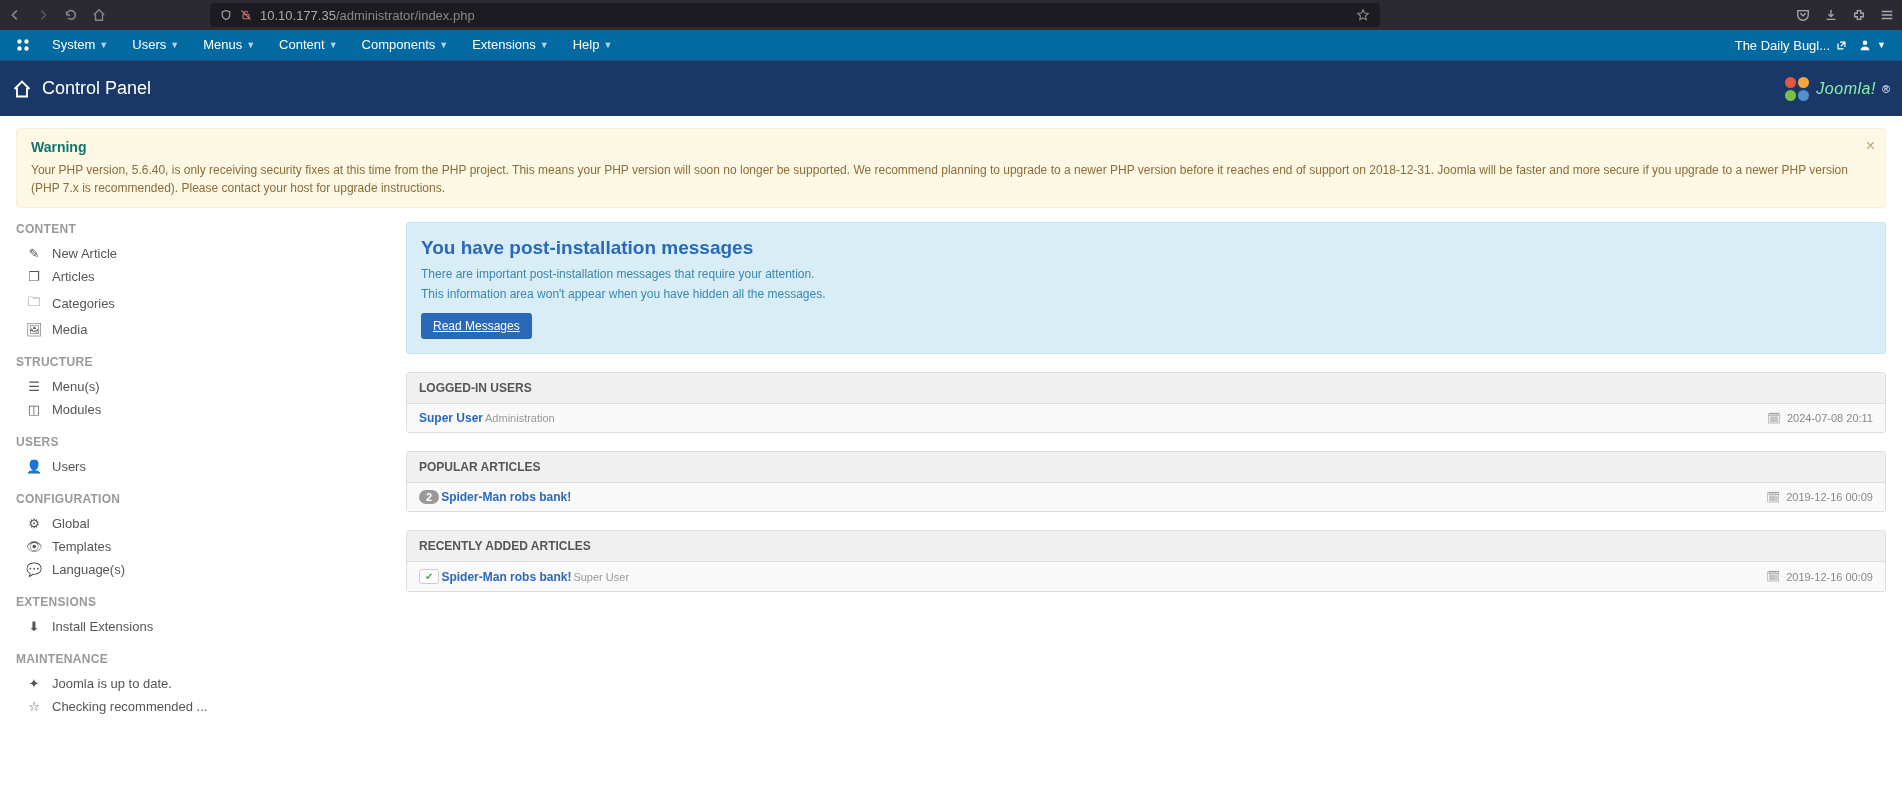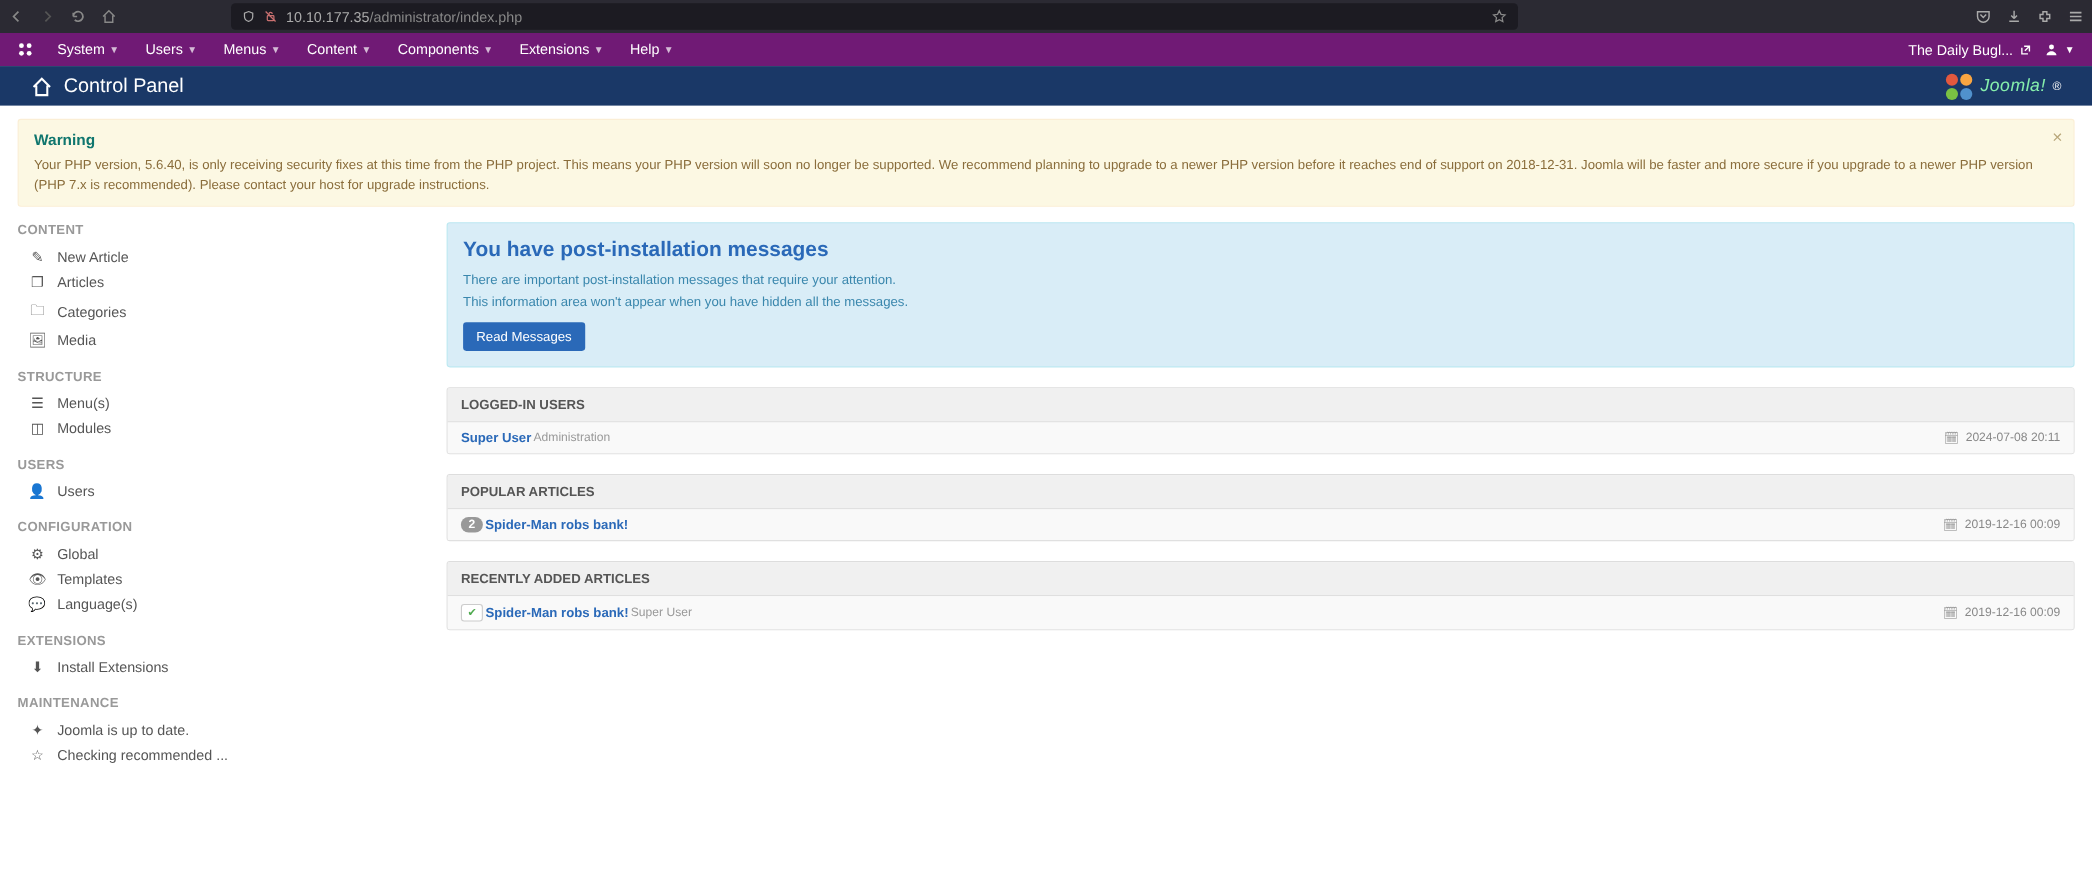--- a/index.html
+++ b/index.html
@@ -11,30 +11,30 @@
 .nav-btn { color: #888; font-size: 14px; cursor: pointer; display:flex; align-items:center; }
 .nav-btn.disabled { color: #555; }
 .url-bar { flex: 1; background: #1c1b22; border-radius: 4px; height: 24px; display: flex; align-items: center; padding: 0 10px; gap: 8px; color: #ccc; font-size: 13px; max-width: 1170px; margin-left: 92px;}
 .url-icons { display: flex; gap: 6px; color: #aaa; font-size: 12px; }
 .url-text { color: #aaa; }
 .url-text .path { color: #888; }
 .url-star { margin-left: auto; color: #888; }
 .chrome-right { display: flex; gap: 14px; margin-left: auto; color: #aaa; font-size: 14px; }
 
 
-.top-menu { background: #701a75; height: 30px; display: flex; align-items: center; padding: 0 16px; color: #fff; font-size: 13px; }
+.top-menu { background: #0369a1; height: 30px; display: flex; align-items: center; padding: 0 16px; color: #fff; font-size: 13px; }
 .top-menu-left { display: flex; align-items: center; gap: 4px; }
 .joomla-icon-small { color: #fff; margin-right: 8px; }
 .menu-item { padding: 0 10px; display: flex; align-items: center; gap: 4px; cursor: pointer; height: 30px; line-height:30px; }
 .menu-item .caret { font-size: 9px; opacity: 0.7; }
 .top-menu-right { margin-left: auto; display: flex; align-items: center; gap: 12px; }
 .site-link { display: flex; align-items: center; gap: 6px; cursor: pointer; }
 
 
-.title-bar { background: #1a3867; height: 36px; display: flex; align-items: center; padding: 0 28px; color: #fff; border-top: 1px solid rgba(255,255,255,0.08);}
+.title-bar { background: #1a3867; height: 56px; display: flex; align-items: center; padding: 0 12px; color: #fff; border-top: 1px solid rgba(255,255,255,0.08);}
 .title-bar .home-icon { font-size: 18px; margin-right: 10px; }
 .title-bar h1 { font-size: 18px; font-weight: normal; }
 .joomla-logo { margin-left: auto; display: flex; align-items: center; gap: 6px; }
 .joomla-logo-text { font-size: 16px; font-style: italic; color: #86efac; letter-spacing: 0.5px;}
 .joomla-marks { display:flex; flex-wrap:wrap; width:26px; height:26px; }
 .joomla-marks span{ width:11px; height:11px; border-radius:50%; margin:1px; }
 
 
 .content-area { padding: 12px 16px; }
 .alert-warning { background: #fcf8e3; border: 1px solid #fbeed5; color: #8a6d3b; padding: 10px 14px; border-radius: 3px; position: relative; margin-bottom: 14px; }
@@ -47,21 +47,21 @@
 .main-panel { flex: 1; }
 
 .side-section-title { color: #999; font-size: 12px; font-weight: bold; margin: 14px 0 6px 0; letter-spacing: 0.3px; }
 .side-section-title:first-child { margin-top: 0; }
 .side-item { display: flex; align-items: center; gap: 10px; padding: 4px 0 4px 10px; cursor: pointer; color: #555; font-size: 13px; }
 .side-item .icon { width: 16px; text-align: center; color: #555; font-size: 13px; }
 
 .info-box { background: #d9edf7; border: 1px solid #bce8f1; border-radius: 3px; padding: 14px; margin-bottom: 18px; }
 .info-box h4 { color: #2a69b8; font-size: 19px; font-weight: bold; margin-bottom: 8px; }
 .info-box p { color: #3a87ad; font-size: 12px; margin-bottom: 6px; }
-.btn-primary { background: #2a69b8; color: #fff; border: none; padding: 6px 12px; border-radius: 3px; font-size: 12px; cursor: pointer; margin-top: 6px; }
+.btn-primary { background: #2a69b8; color: #fff; border: none; padding: 6px 12px; border-radius: 3px; font-size: 12px; cursor: pointer; margin-top: 6px; text-decoration: underline; }
 
 .panel { border: 1px solid #ddd; border-radius: 3px; margin-bottom: 18px; background:#f9f9f9;}
 .panel-heading { background: #f0f0f0; border-bottom: 1px solid #ddd; padding: 8px 12px; color: #555; font-size: 12px; font-weight: bold; }
 .panel-row { padding: 7px 12px; display: flex; align-items: center; gap: 2px; font-size: 12px; background:#f9f9f9; border-bottom:1px solid #eee;}
 .panel-row:last-child{border-bottom:none;}
 .link { color: #2a69b8; font-weight: bold; cursor: pointer; }
 .muted { color: #999; font-size: 11px; }
 .row-right { margin-left: auto; display: flex; align-items: center; gap: 6px; color: #888; font-size: 11px; }
 .badge-gray { background: #999; color: #fff; border-radius: 9px; padding: 1px 7px; font-size: 11px; font-weight: bold; }
 .badge-check { border: 1px solid #ccc; border-radius: 3px; padding: 1px 5px; color: #4eaa4e; font-size: 10px; background:#fff;}

